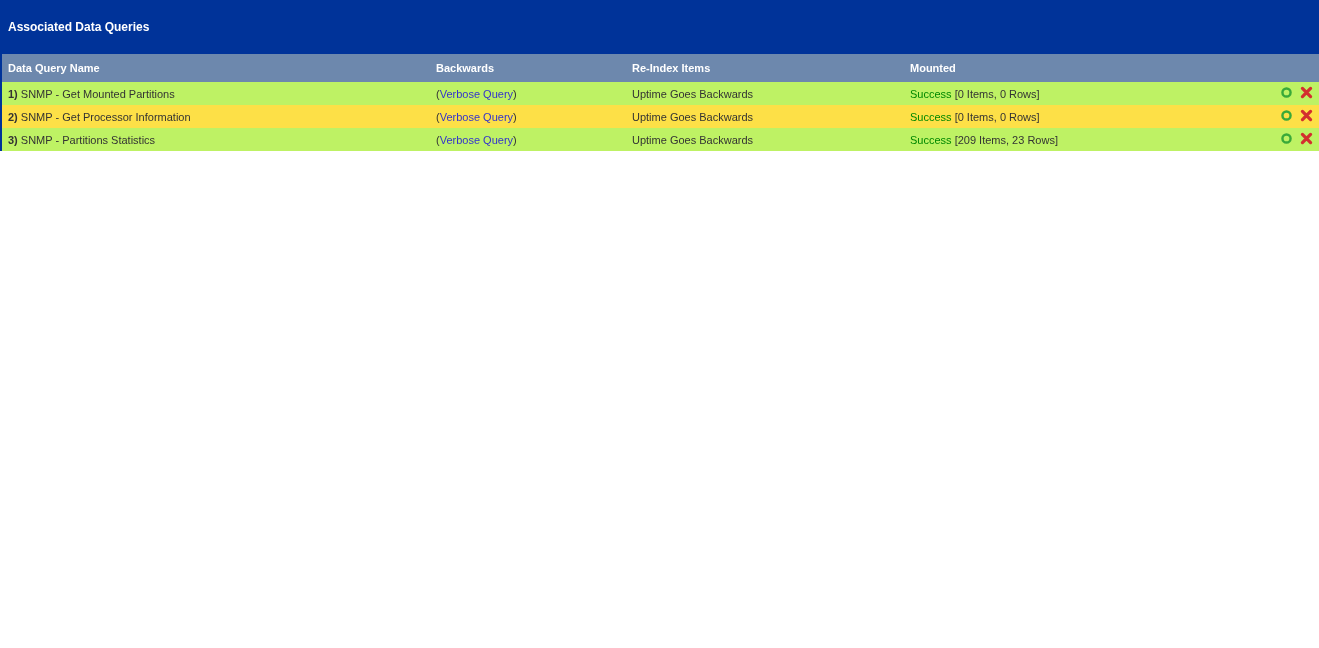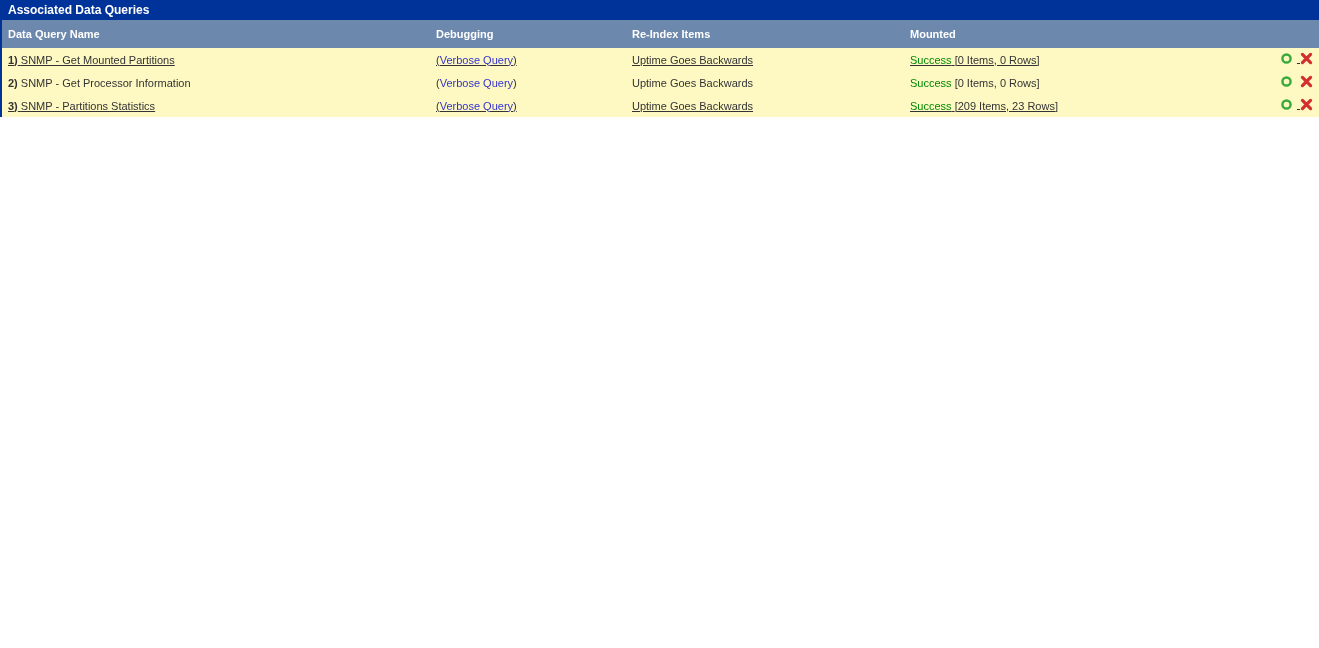--- a/index.html
+++ b/index.html
@@ -14,41 +14,40 @@
       background: #fff;
     }
     .panel {
       border-left: 2px solid #003399;
       width: 1319px;
     }
     .panel-header {
       background: #003399;
       color: #fff;
       font-weight: bold;
-      padding: 3px 6px;
+      padding: 20px 6px;
       font-size: 12px;
     }
     .table {
       width: 100%;
       border-collapse: collapse;
     }
     .table thead th {
       background: #6D88AD;
       color: #fff;
       font-weight: bold;
       text-align: left;
       padding: 8px 6px;
       font-size: 11px;
     }
     .table tbody tr.odd {
-      background: #fef9c3;
-      text-decoration: underline;
+      background: #bef264;
     }
     .table tbody tr.even {
-      background: #fef9c3;
+      background: #fde047;
     }
     .table tbody td {
       padding: 4px 6px;
       vertical-align: middle;
       font-size: 11px;
       color: #333;
     }
     .row-num {
       font-weight: bold;
       color: #333;
@@ -86,21 +85,21 @@
   </style>
 </head>
 <body>
 
 <div class="panel">
   <div class="panel-header">Associated Data Queries</div>
   <table class="table">
     <thead>
       <tr>
         <th class="col-name">Data Query Name</th>
-        <th class="col-debug">Debugging</th>
+        <th class="col-debug">Backwards</th>
         <th class="col-reindex">Re-Index Items</th>
         <th class="col-status">Mounted</th>
         <th class="col-actions"></th>
       </tr>
     </thead>
     <tbody>
       <tr class="odd">
         <td class="col-name">
           <span class="row-num">1)</span>
           <span class="row-name">SNMP - Get Mounted Partitions</span>

